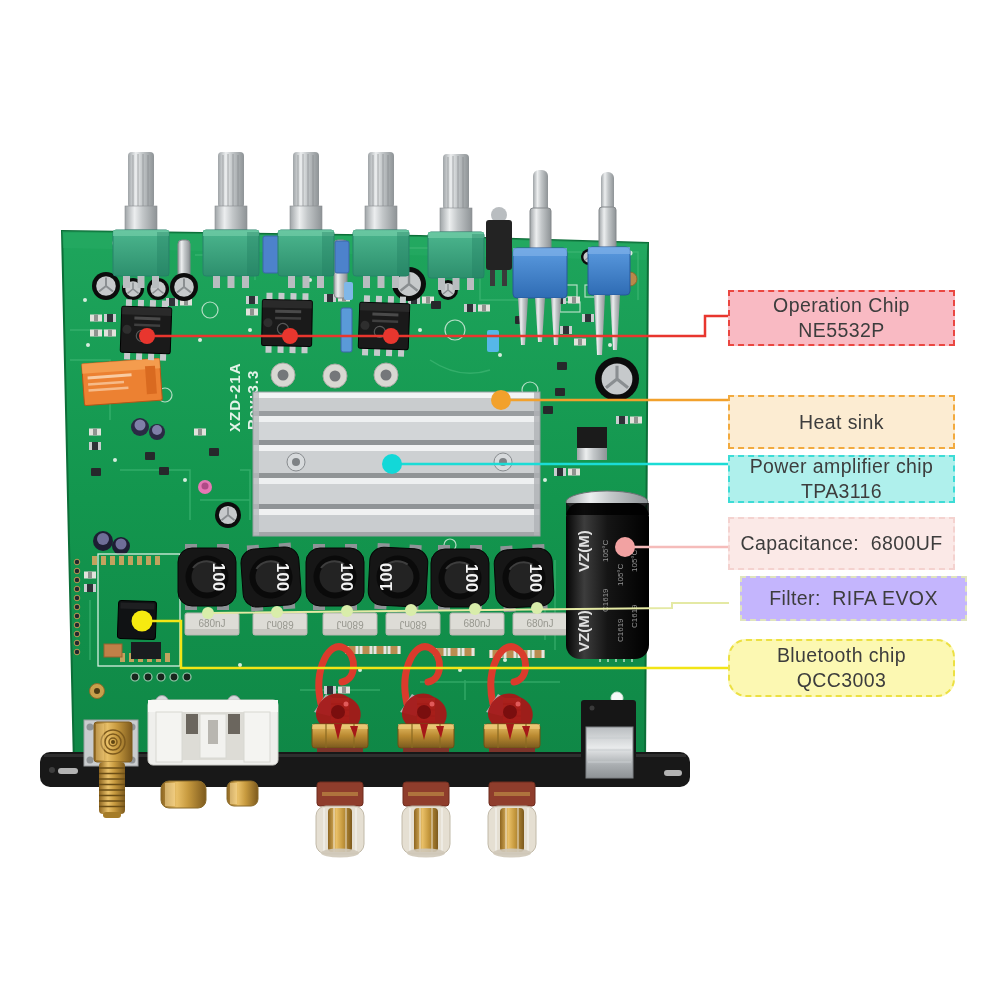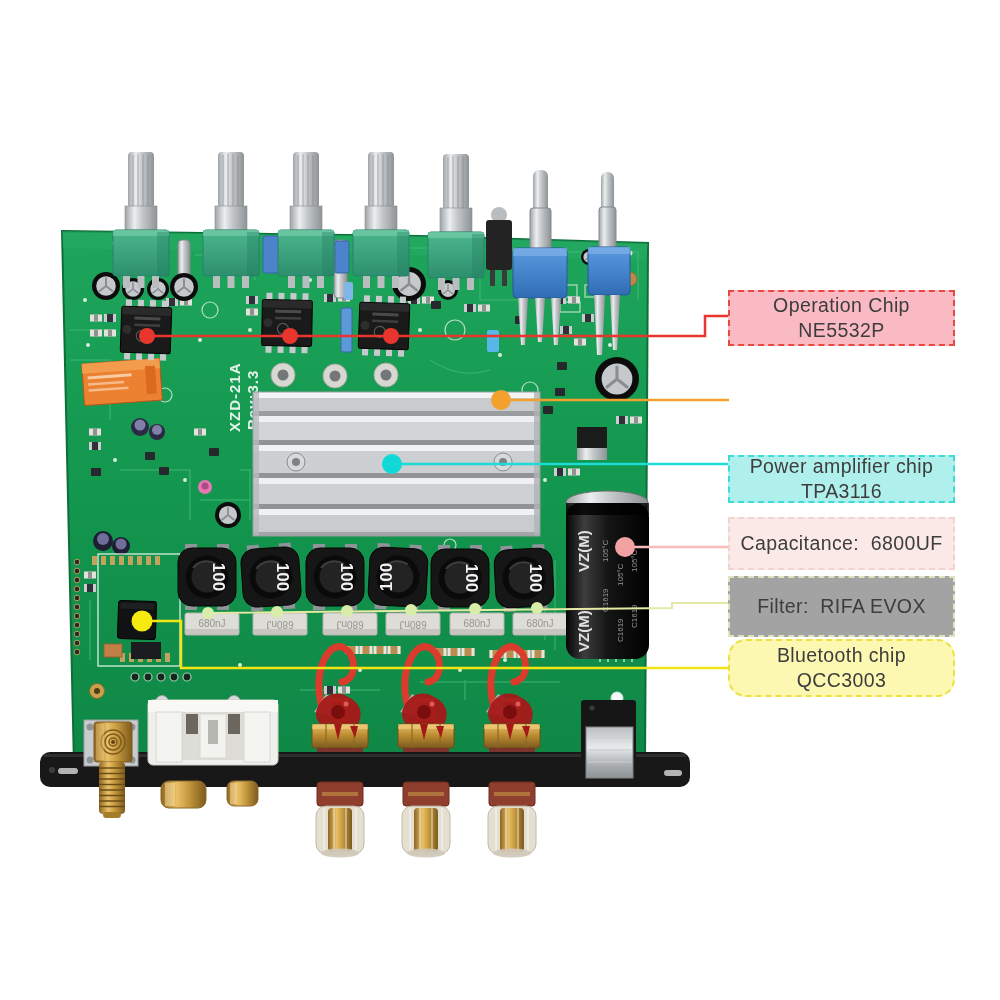--- a/index.html
+++ b/index.html
@@ -593,27 +593,30 @@
   <circle cx="475" cy="609" r="6" fill="#d9edaa"></circle>
   <circle cx="537" cy="608" r="6" fill="#d9edaa"></circle>
   <circle cx="142" cy="621" r="10.5" fill="#f6ea10"></circle>
 </g>
 </svg>
 
 <div class="anno-label" style="top: 290px; height: 56px; background: rgb(249, 186, 195); border-color: rgb(234, 71, 65);">
   <div>Operation Chip</div>
   <div>NE5532P</div>
 </div>
+<div class="anno-label" style="top: 395px; height: 54px; background: rgb(252, 236, 210); border-color: rgb(242, 170, 62);">
+  <div>Heat sink</div>
+</div>
 <div class="anno-label" style="top: 455px; height: 48px; background: rgb(175, 240, 236); border-color: rgb(60, 220, 214);">
   <div>Power amplifier chip</div>
   <div>TPA3116</div>
 </div>
 <div class="anno-label" style="top: 517px; height: 53px; background: rgb(251, 233, 231); border-color: rgb(244, 210, 207);">
   <div>Capacitance:  6800UF</div>
 </div>
-<div class="anno-label" style="top: 576px; height: 61px; background: #a3a3a3; border-color: rgb(223, 228, 189);">
+<div class="anno-label" style="top: 576px; height: 45px; background: #c4b5fd; border-color: rgb(223, 228, 189); margin-left: 12px;">
   <div>Filter:  RIFA EVOX</div>
 </div>
 <div class="anno-label" style="top: 639px; height: 58px; background: rgb(252, 248, 178); border-color: rgb(236, 224, 67); border-radius: 18px;">
   <div>Bluetooth chip</div>
   <div>QCC3003</div>
 </div>
 </div>
 
 </body></html>

